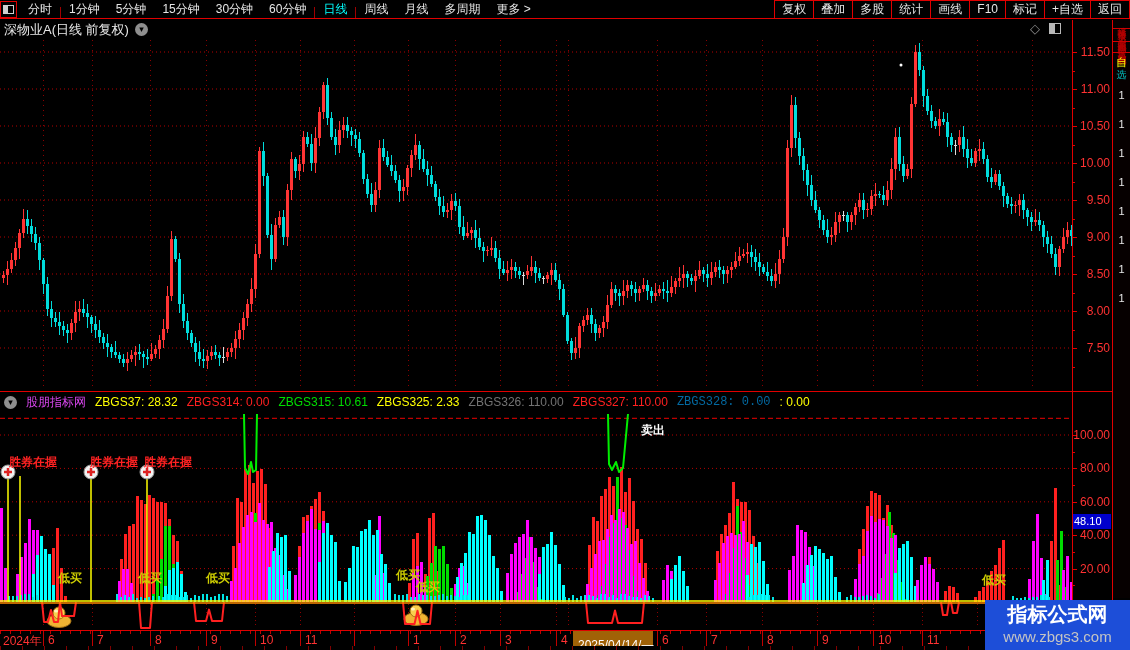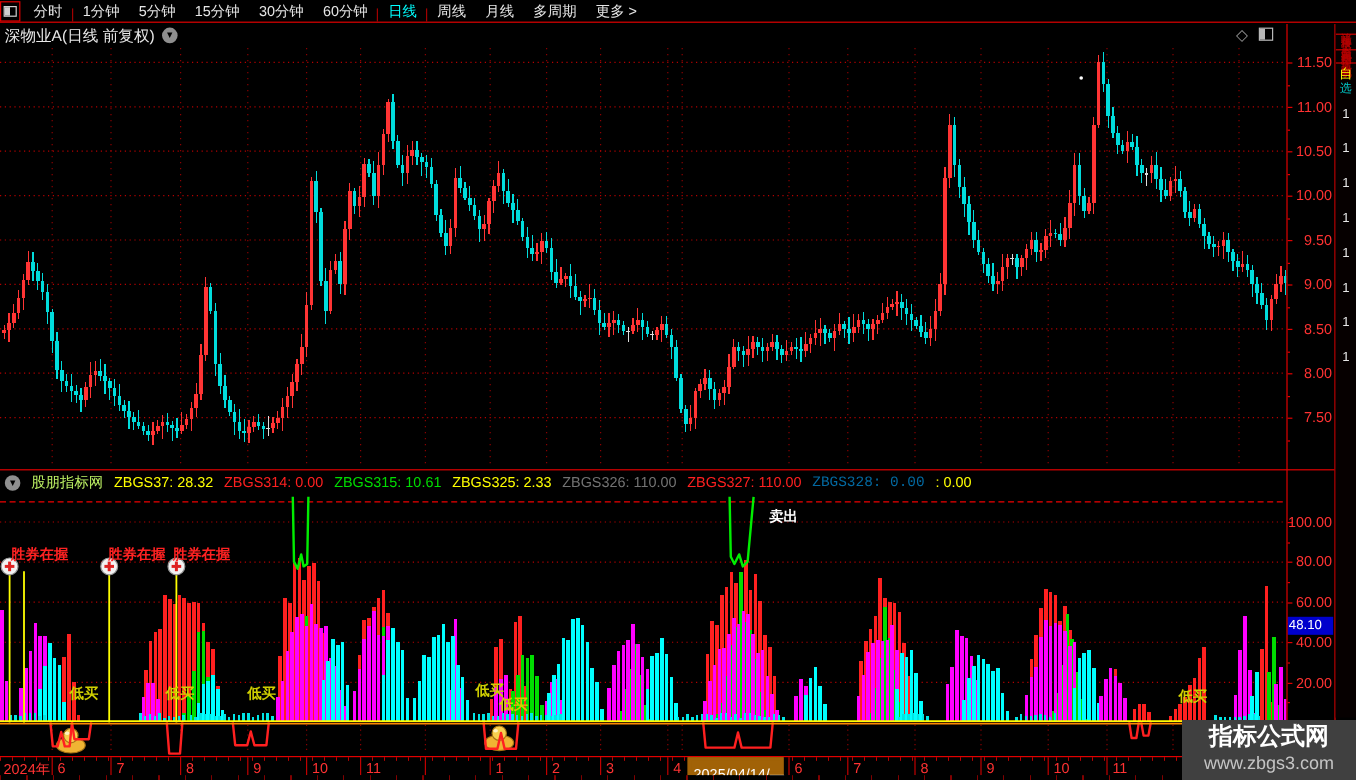--- a/index.html
+++ b/index.html
@@ -29,21 +29,21 @@
   .icon-panel{width:12px;height:11px;border:1px solid #b8b8b8;box-sizing:border-box;
               background:linear-gradient(90deg,#b8b8b8 0 45%,transparent 45%);}
   
   svg{position:absolute;display:block;}
   #mainChart{left:0;top:40px;}
   #indChart{left:0;top:412px;}
   
   .ind-header{position:absolute;top:391px;left:0;width:1112px;height:21px;background:#000;
               border-top:1px solid #e00000;display:flex;align-items:center;gap:9px;
               padding-left:2px;box-sizing:border-box;font-size:12px;white-space:nowrap;}
-  .ind-src{color:#bef264;}
+  .ind-src{color:#d946ef;}
   
   .axis{position:absolute;left:1073px;width:39px;background:#000;}
   .axis-label{position:absolute;right:2px;color:#ff3232;font-size:12px;}
   .tickmark{position:absolute;left:0;height:1px;background:#e00000;}
   .curval{position:absolute;left:0;background:#0000cc;color:#ffffff;font-size:11px;
           line-height:14px;padding-left:1px;width:38px;height:15px;box-sizing:border-box;}
   .vline{position:absolute;width:1px;background:#e00000;}
   
   .right-strip{position:absolute;left:1113px;top:20px;width:17px;height:578px;background:#060000;
                display:flex;flex-direction:column;align-items:center;overflow:hidden;}
@@ -59,21 +59,21 @@
   .tl-ticks{position:absolute;top:0;left:0;width:1072px;height:3px;
             background:repeating-linear-gradient(90deg,#c00000 0 1px,transparent 1px 10px);}
   .year{position:absolute;left:3px;top:2px;color:#ff3232;font-size:12px;}
   .month{position:absolute;top:2px;color:#ff3232;font-size:12px;}
   .msep{position:absolute;top:0;width:1px;height:15px;background:#c00000;}
   .datebox{position:absolute;top:0;height:15px;background:#a16207;color:#fff;font-size:12px;
            line-height:14px;padding:4px 2px;border:3px solid #a16207;box-sizing:border-box;white-space:nowrap;}
   .bottom-strip{position:absolute;top:646px;left:0;width:1130px;height:4px;
             background:repeating-linear-gradient(90deg,#800000 0 1px,#000 1px 22px);}
   
-  .watermark{position:absolute;left:985px;top:600px;width:145px;height:50px;background:#404040;
+  .watermark{position:absolute;left:985px;top:600px;width:145px;height:50px;background:#1d4ed8;
              z-index:20;text-align:center;}
   .wm1{color:#ffffff;font-size:20px;font-weight:bold;line-height:26px;margin-top:1px;}
   .wm2{color:#c4c4c4;font-size:15px;line-height:19px;}
 </style>
 </head>
 <body>
 
 <div class="screen">
 
   <div class="topbar">
@@ -88,20 +88,31 @@
         <div class="tb-item">15分钟</div>
         <div class="tb-item">30分钟</div>
         <div class="tb-item">60分钟</div>
         <div class="tb-sep"></div>
         <div class="tb-item active">日线</div>
         <div class="tb-sep"></div>
         <div class="tb-item">周线</div>
         <div class="tb-item">月线</div>
         <div class="tb-item">多周期</div>
         <div class="tb-item">更多 &gt;</div>
+      </div>
+    <div class="tb-right" id="tbRight">
+        <div class="tb-rbtn">复权</div>
+        <div class="tb-rbtn">叠加</div>
+        <div class="tb-rbtn">多股</div>
+        <div class="tb-rbtn">统计</div>
+        <div class="tb-rbtn">画线</div>
+        <div class="tb-rbtn">F10</div>
+        <div class="tb-rbtn">标记</div>
+        <div class="tb-rbtn">+自选</div>
+        <div class="tb-rbtn">返回</div>
       </div>
   </div>
 
   <div class="titlebar">
     <span class="title-text">深物业A(日线 前复权)</span>
     <span class="chev-circle">▾</span>
   </div>
   <div class="title-icons">
     <span class="icon-diamond">◇</span>
     <span class="icon-panel"></span>

